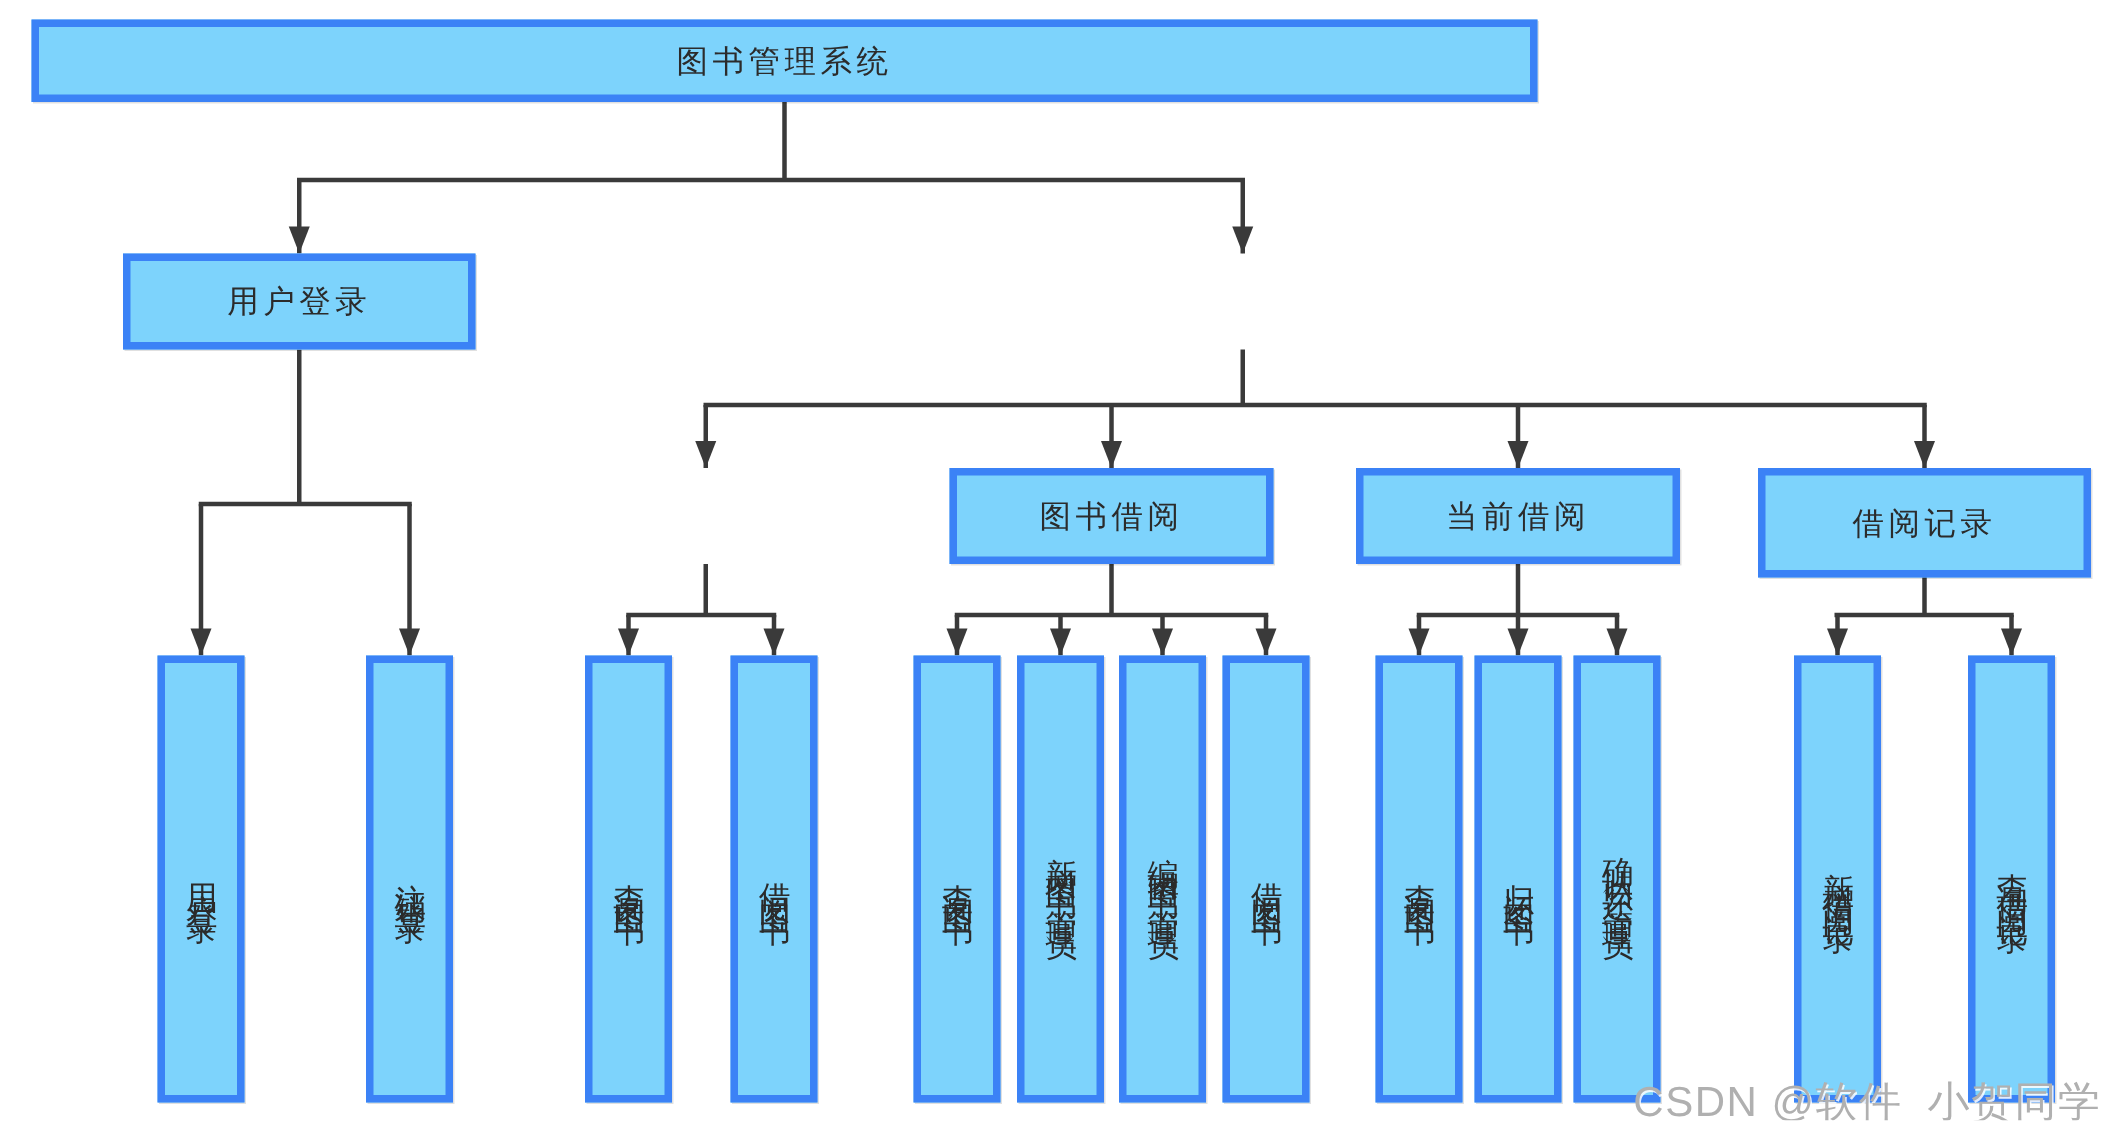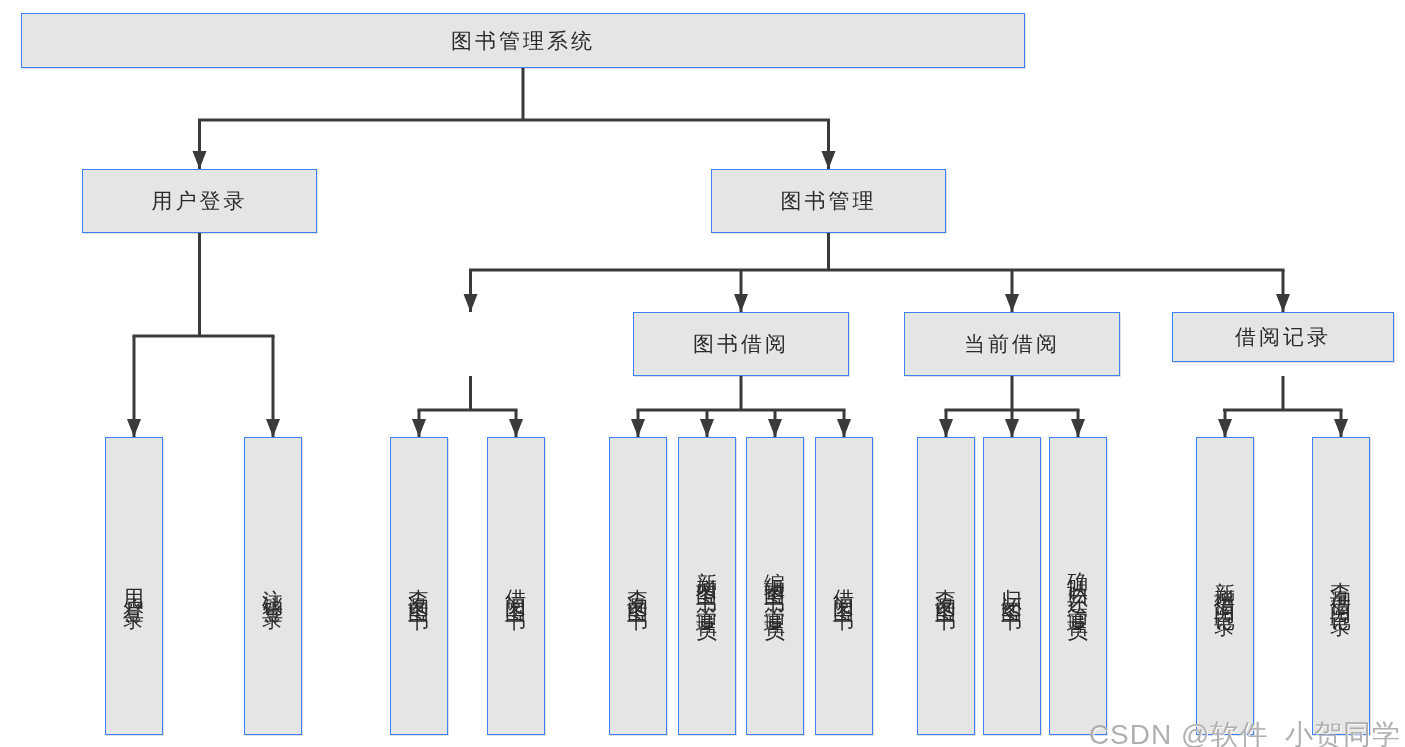--- a/index.html
+++ b/index.html
@@ -19,22 +19,22 @@
   #wires {
     position: absolute;
     left: 0; top: 0;
     width: 1405px;
     height: 747px;
     z-index: 0;
   }
   .node {
     position: absolute;
     box-sizing: border-box;
-    background: #e5e5e5;
-    border: 1px solid #3b82f6;
+    background: #7dd3fc;
+    border: 5px solid #3b82f6;
     display: flex;
     align-items: center;
     justify-content: center;
     z-index: 1;
     box-shadow: 1px 1px 0 rgba(0,0,0,0.12);
   }
   .node .lbl {
     font-size: 21px;
     letter-spacing: 3px;
     color: #2b2b2b;
@@ -49,21 +49,21 @@
   }
   
   .n-root   { left: 21px;  top: 13px;  width: 1004px; height: 55px; }
   
   .n-login  { left: 82px;  top: 169px; width: 235px; height: 64px; }
   .n-mgmt   { left: 711px; top: 169px; width: 235px; height: 64px; }
   
   .n-newbk  { left: 363px;  top: 312px; width: 215px; height: 64px; }
   .n-borrow { left: 633px;  top: 312px; width: 216px; height: 64px; }
   .n-cur    { left: 904px;  top: 312px; width: 216px; height: 64px; }
-  .n-rec    { left: 1172px; top: 312px; width: 222px; height: 50px; }
+  .n-rec    { left: 1172px; top: 312px; width: 222px; height: 73px; }
   
   .leaf { top: 437px; height: 298px; width: 58px; }
   .lf-a1 { left: 105px; }  .lf-a2 { left: 244px; }
   .lf-b1 { left: 390px; }  .lf-b2 { left: 487px; }
   .lf-c1 { left: 609px; }  .lf-c2 { left: 678px; }
   .lf-c3 { left: 746px; }  .lf-c4 { left: 815px; }
   .lf-d1 { left: 917px; }  .lf-d2 { left: 983px; }  .lf-d3 { left: 1049px; }
   .lf-e1 { left: 1196px; } .lf-e2 { left: 1312px; }
   #watermark {
     position: absolute;
@@ -128,23 +128,20 @@
     <line class="wire" x1="1341" y1="410" x2="1341" y2="437" marker-end="url(#arrow)"></line>
   </svg>
 
   <div class="node n-root">
     <span class="lbl">图书管理系统</span>
   </div>
 
   <div class="node n-login">
     <span class="lbl">用户登录</span>
   </div>
-  <div class="node n-mgmt">
-    <span class="lbl">图书管理</span>
-  </div>
 
   <div class="node n-cur">
     <span class="lbl">当前借阅</span>
   </div>
   <div class="node n-borrow">
     <span class="lbl">图书借阅</span>
   </div>
   <div class="node n-rec">
     <span class="lbl">借阅记录</span>
   </div>

